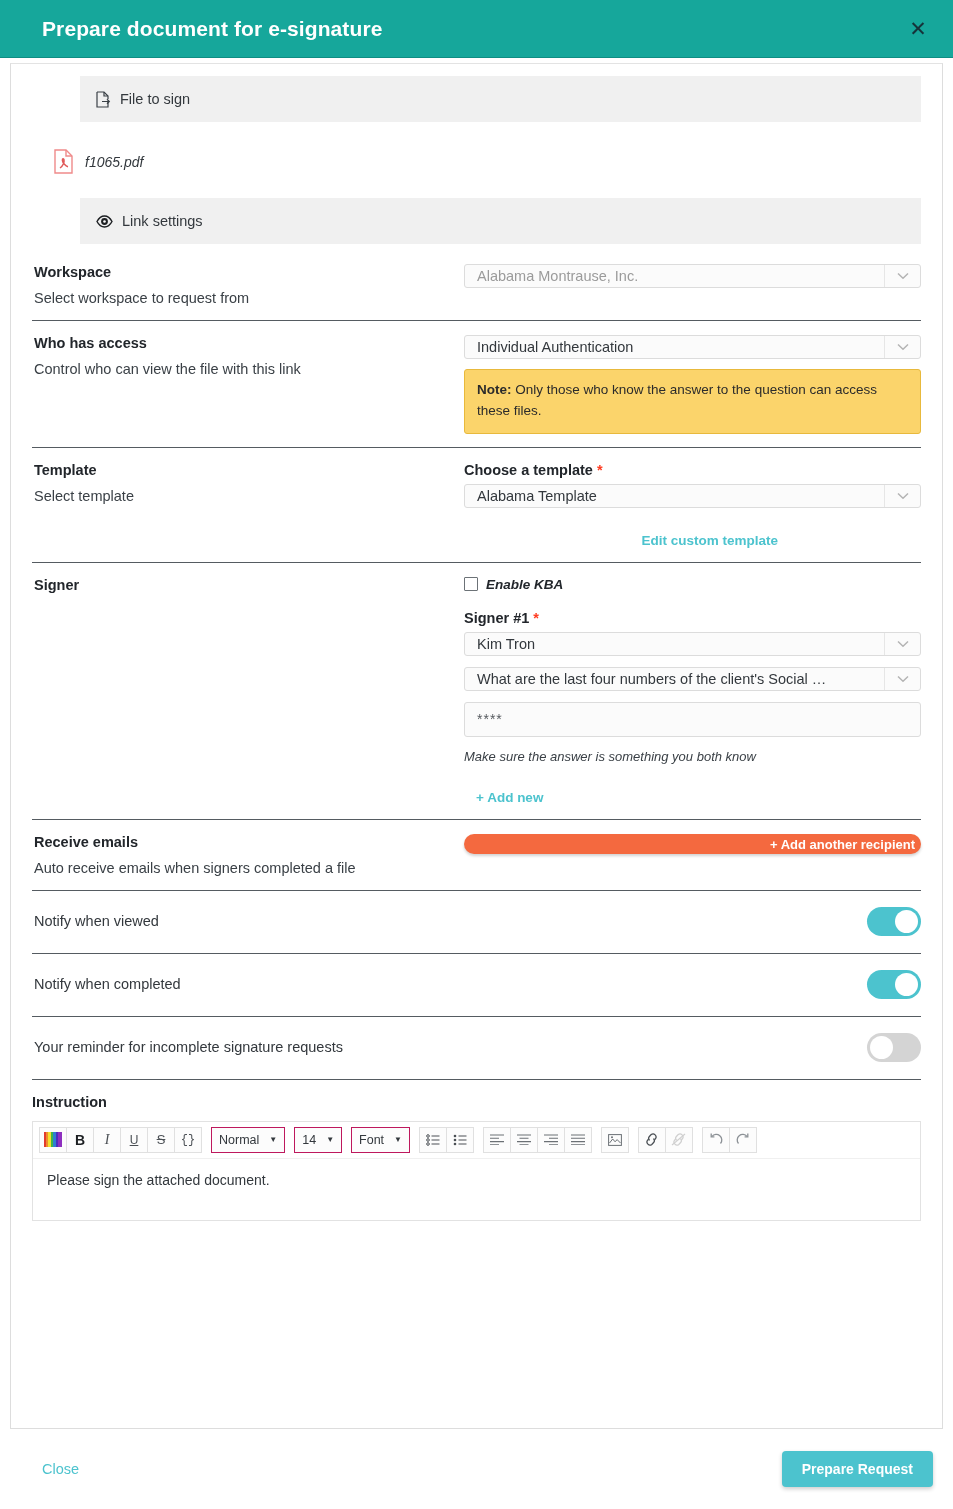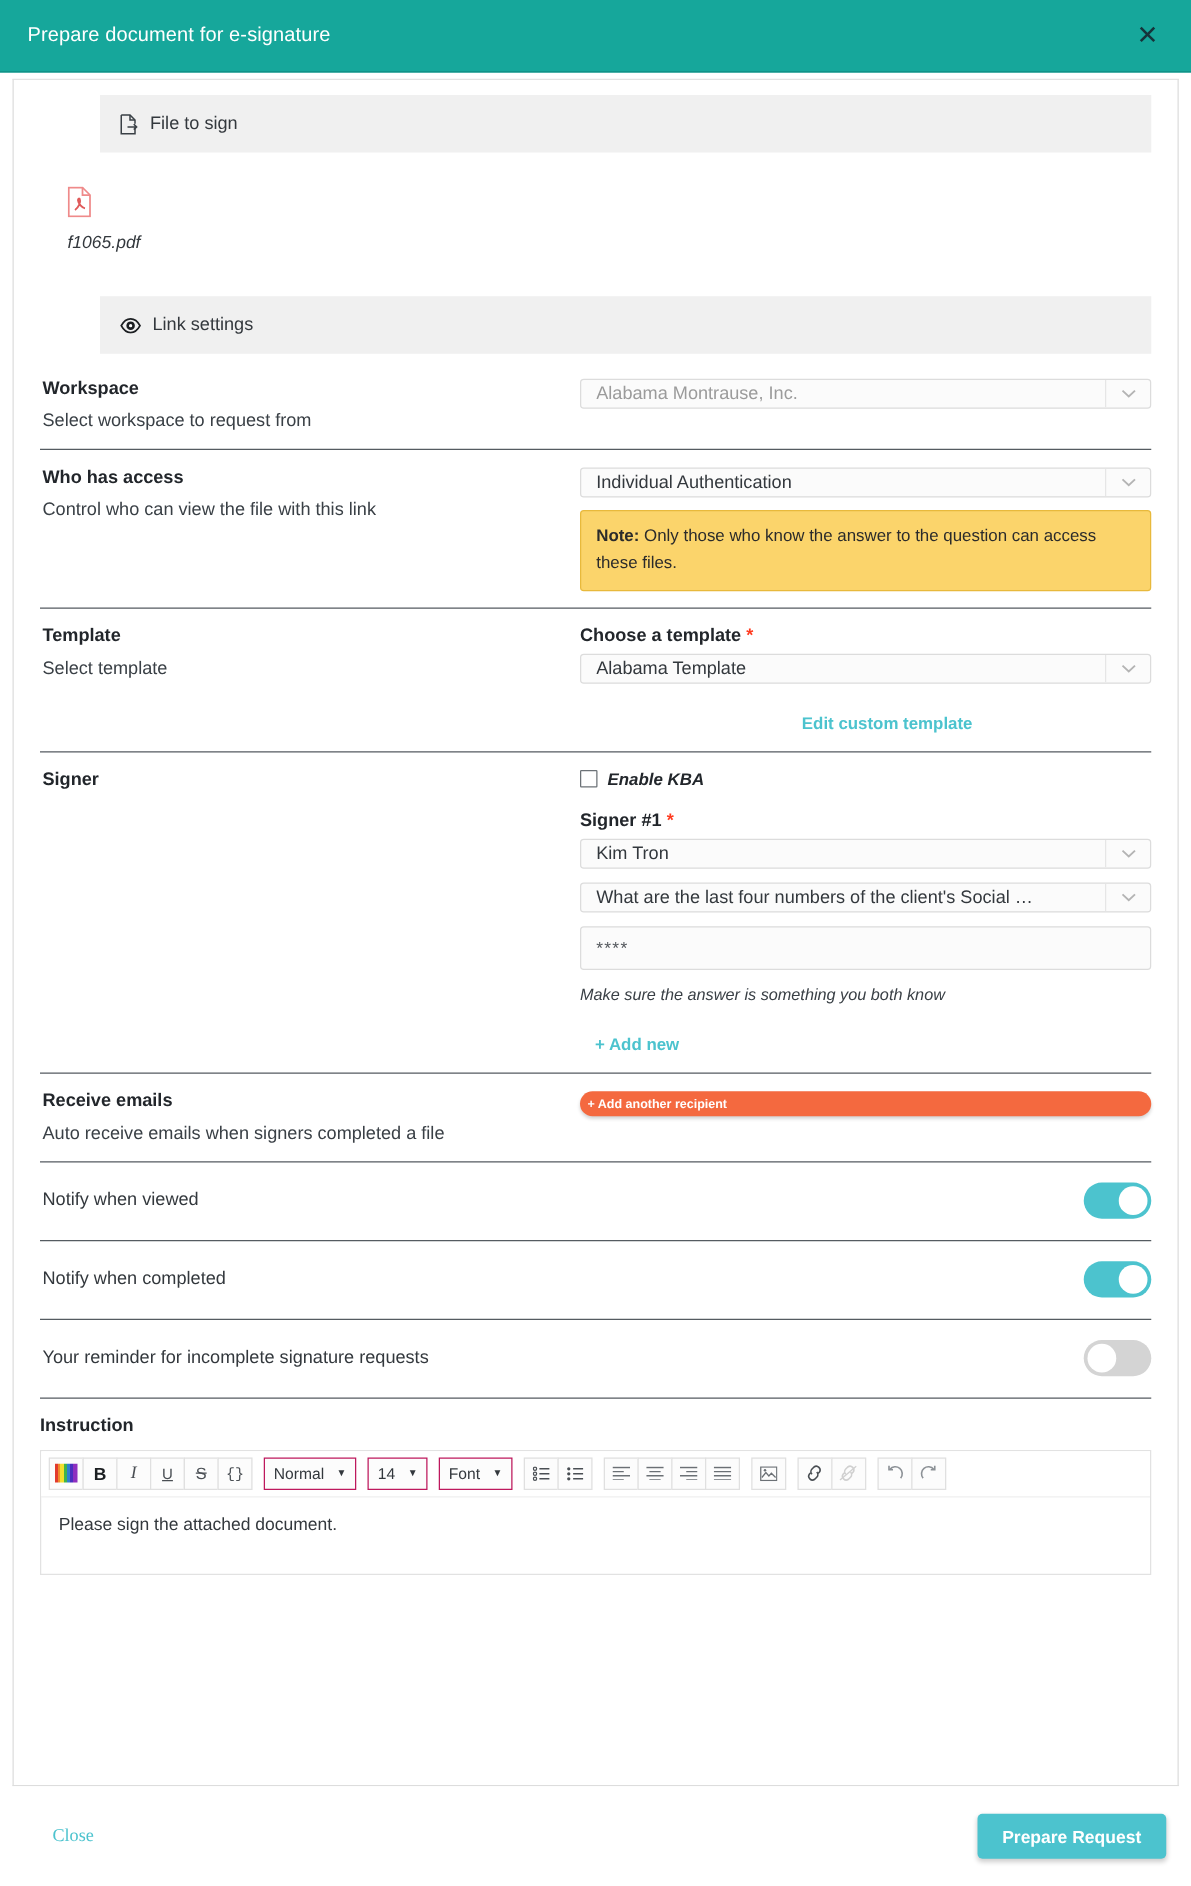--- a/index.html
+++ b/index.html
@@ -20,22 +20,23 @@
     display: flex; flex-direction: column;
   }
   .modal-header {
     height: 58px; flex: 0 0 58px;
     background: #16a79b;
     display: flex; align-items: center; justify-content: space-between;
     padding: 0 20px 0 22px;
     border-bottom: 1px solid #0f8d83;
   }
   .modal-title {
-    color: #ffffff; font-size: 16px; font-weight: normal;
+    color: #ffffff; font-size: 21px; font-weight: bold;
     letter-spacing: .1px;
+    margin-left: 20px;
   }
   .close-x {
     width: 30px; height: 30px; display:flex; align-items:center; justify-content:center;
     color: #16333a; font-size: 21px; line-height: 1; cursor: pointer;
     font-weight: 400;
   }
 
   
   .modal-body-wrap {
     flex: 1 1 auto;
@@ -65,23 +66,22 @@
     padding: 0 16px;
     font-size: 14.5px;
     color: #33383d;
     gap: 9px;
     margin-left: 48px;
   }
   .sec-icon { display:flex; align-items:center; }
 
   
   .file-row {
-    display: flex; gap: 11px;
-    padding: 27px 0 36px 22px;
-    flex-direction: column;
+    display: flex; align-items: center; gap: 11px;
+    padding: 27px 0 24px 22px;
   }
   .file-name {
     font-size: 14px; font-style: italic; color: #33383d;
   }
 
   
   .row {
     display: flex;
     border-top: 1px solid #555b61;
     padding: 14px 0 13px 0;
@@ -178,22 +178,22 @@
   }
 
   .stack > * + * { margin-top: 11px; }
 
   .btn-orange {
     display: block; width: 100%;
     background: #f4693f;
     color: #ffffff;
     border: none; border-radius: 16px;
     height: 20px; line-height: 20px;
-    font-size: 10px; font-weight: bold;
-    text-align: left; cursor: pointer;
+    font-size: 13px; font-weight: bold;
+    text-align: right; cursor: pointer;
     box-shadow: 0 2px 3px rgba(0,0,0,.18);
   }
 
   
   .toggle-row {
     display: flex; align-items: center;
     border-top: 1px solid #555b61;
     padding: 16px 0 17px 2px;
   }
   .toggle-label { font-size: 14.5px; color: #33383d; flex: 1 1 auto; }
@@ -274,21 +274,21 @@
 
   
   .modal-footer {
     flex: 0 0 auto;
     height: 80px;
     display: flex; align-items: center; justify-content: space-between;
     padding: 0 20px 0 42px;
     background: #fff;
   }
   .btn-close-link {
-    color: #4cc3ce; font-size: 14.5px; cursor: pointer; font-family: Liberation Serif, serif;
+    color: #4cc3ce; font-size: 14.5px; cursor: pointer;
   }
   .btn-primary {
     background: #4cc3ce;
     color: #fff;
     border: none; border-radius: 4px;
     padding: 0 20px; height: 36px;
     font-size: 14px; font-weight: bold;
     cursor: pointer;
     box-shadow: 0 2px 4px rgba(0,0,0,.2);
   }

